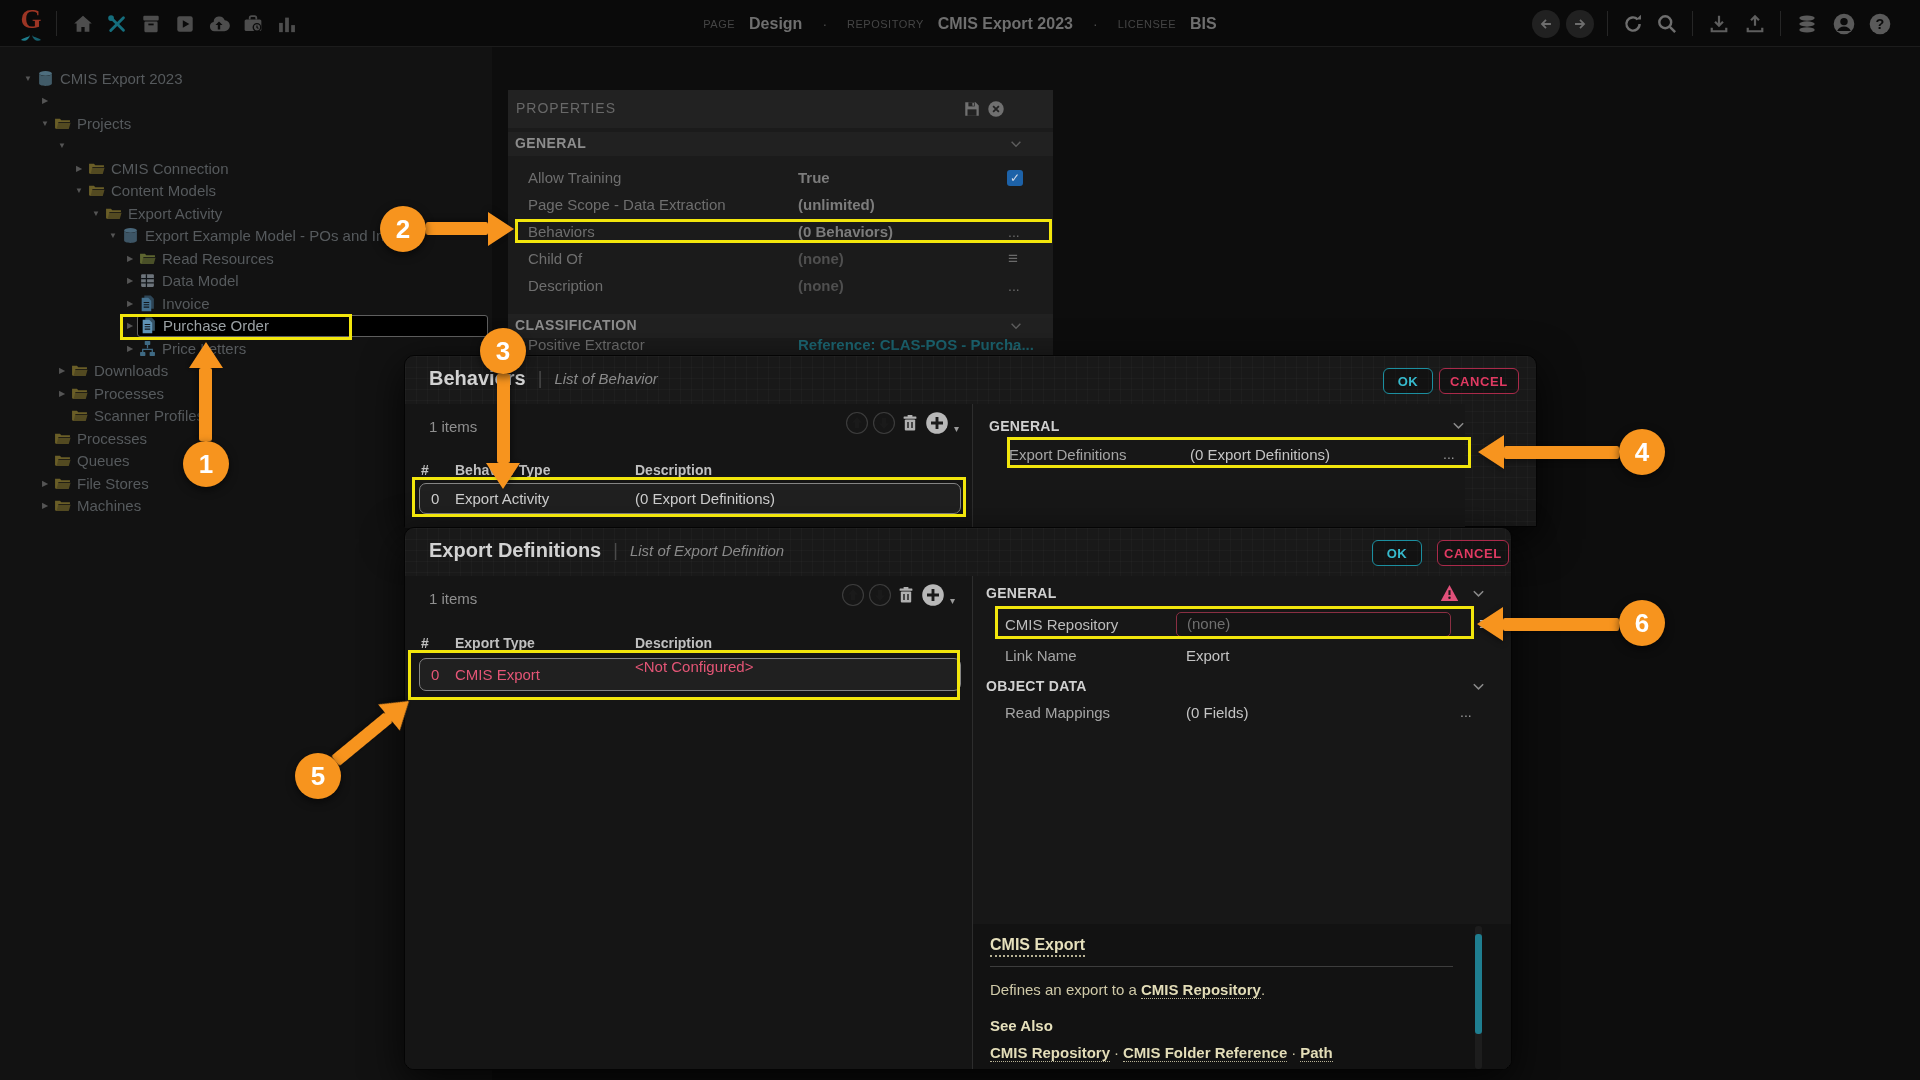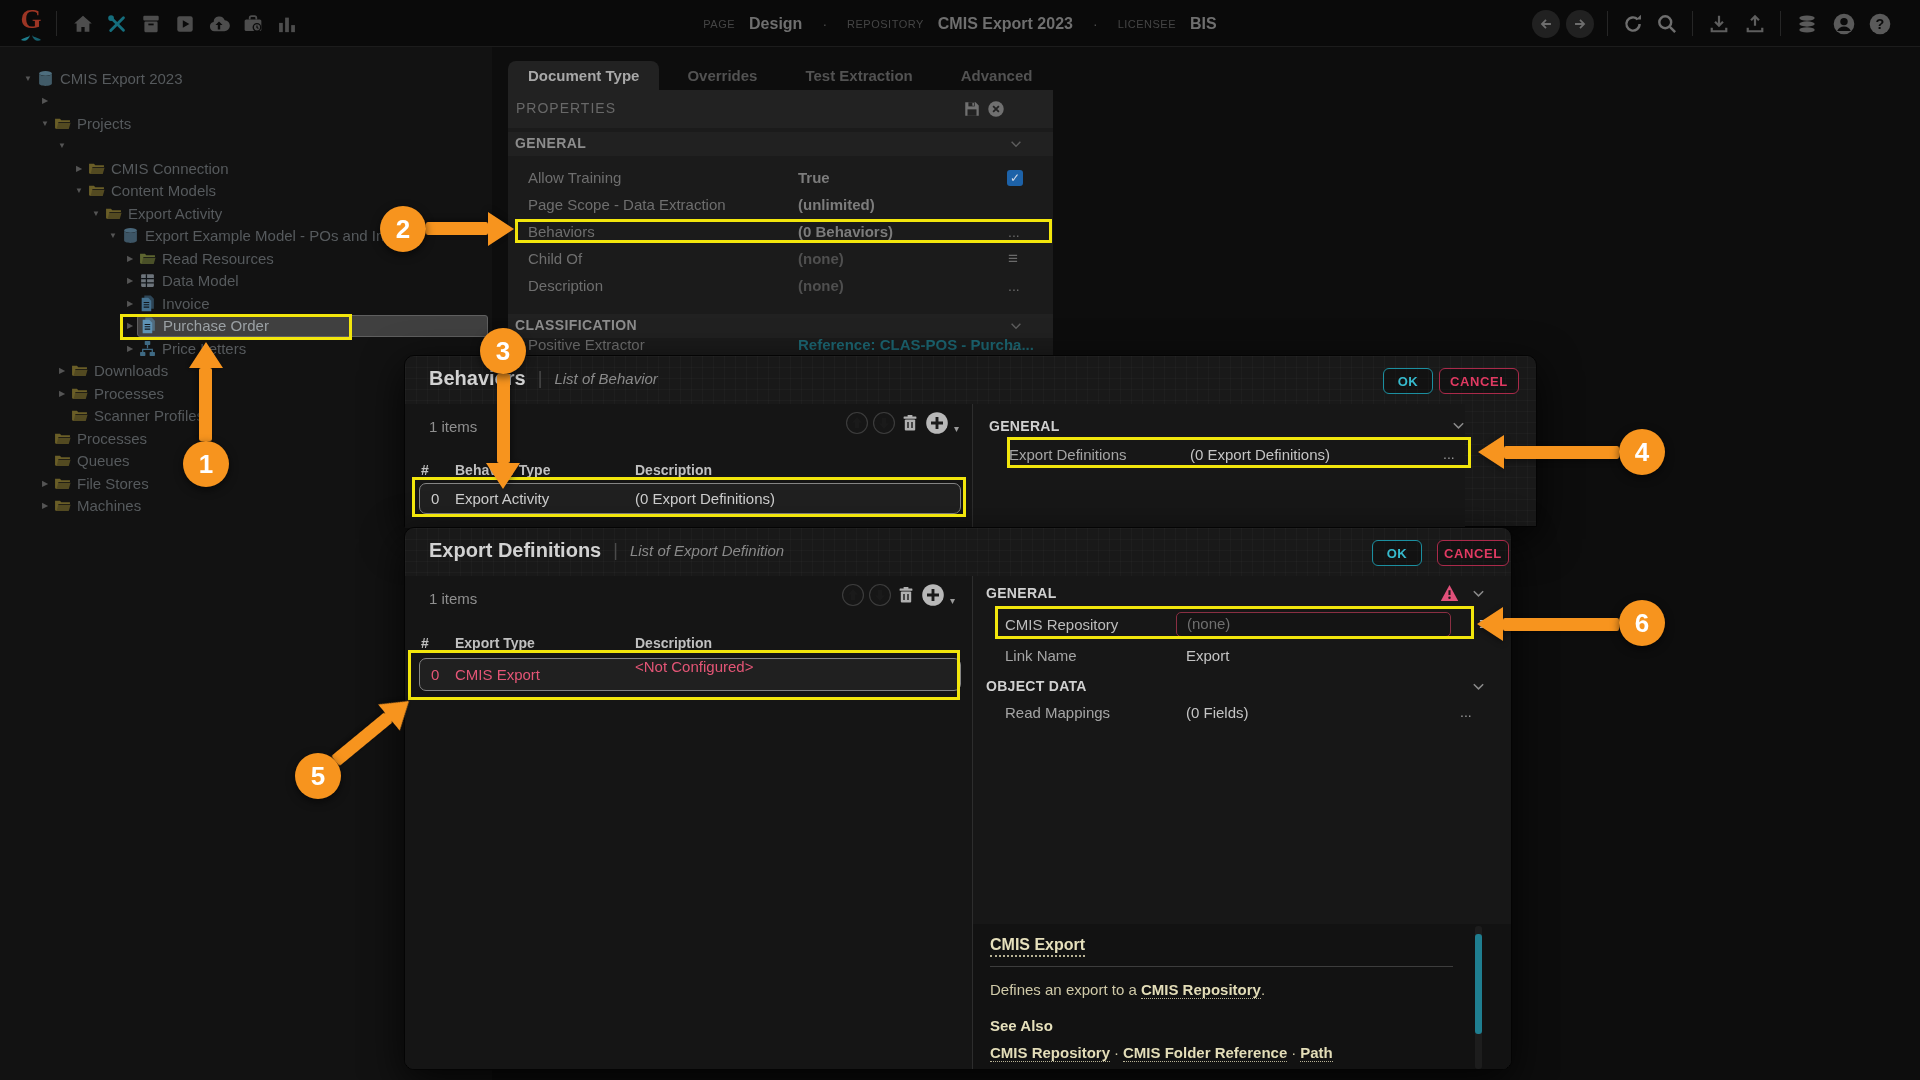--- a/index.html
+++ b/index.html
@@ -23,21 +23,21 @@
 
   
   #tree { position:absolute; left:0; top:47px; width:492px; height:1033px; background:#121212; padding-top:20px; z-index:1; }
   .trow { display:flex; align-items:center; height:22.5px; font-size:15px; color:#565a5d; }
   .tarr { flex:0 0 14px; font-size:8px; color:#555; text-align:center; }
   .tbody { display:flex; align-items:center; flex:1; min-width:0; height:100%; }
   .ticon { width:17px; height:17px; margin:0 6px 0 2px; flex:0 0 17px; }
   .tlabel { white-space:nowrap; overflow:hidden; }
   .lvl0{padding-left:21px}.lvl1{padding-left:38px}.lvl2{padding-left:55px}
   .lvl3{padding-left:72px}.lvl4{padding-left:89px}.lvl5{padding-left:106px}.lvl6{padding-left:123px}
-  .sel .tbody { background:#404040; border:1px solid #5f5f5f; border-radius:3px; margin-right:4px; color:#9aa0a4; }
+  .sel .tbody { background:#000000; border:1px solid #5f5f5f; border-radius:3px; margin-right:4px; color:#9aa0a4; }
   .c-db{color:#4e6e7e}.c-folder{color:#6a5e27}.c-cube{color:#7a5a22}.c-model{color:#49677a}
   .c-res{color:#5e6630}.c-dm{color:#6d747b}.c-doc{color:#44708e}.c-site{color:#3f6a84}
   .sel .c-doc{color:#5e92b4}
 
   
   #tabs { position:absolute; left:508px; top:61px; height:29px; display:flex; gap:8px; z-index:1; }
   .tab { padding:0 20px; display:flex; align-items:center; font-size:15px; font-weight:bold; color:#525252; border-radius:8px 8px 0 0; }
   .tab.active { background:#222; color:#a8a8a8; }
   #ppanel { position:absolute; left:508px; top:90px; width:545px; height:437px; background:#1b1b1b; z-index:1; }
   .phead { position:absolute; left:0; top:0; width:545px; height:38px; background:#222; }
@@ -487,26 +487,20 @@
         <span class="tarr">▶</span>
         <div class="tbody">
           <svg class="ticon c-folder">
             <use href="#i-folder"></use>
           </svg>
           <span class="tlabel">Machines</span>
         </div>
       </div>
   </aside>
 
-  <nav id="tabs">
-    <div class="tab active">Document Type</div>
-    <div class="tab">Overrides</div>
-    <div class="tab">Test Extraction</div>
-    <div class="tab">Advanced</div>
-  </nav>
 
   <section id="ppanel">
     <div class="phead">
       <span class="phead-t">PROPERTIES</span>
       <svg class="ph-ic" style="left:455px">
           <use href="#i-save"></use>
         </svg>
       <svg class="ph-ic" style="left:479px">
           <use href="#i-closex"></use>
         </svg>

